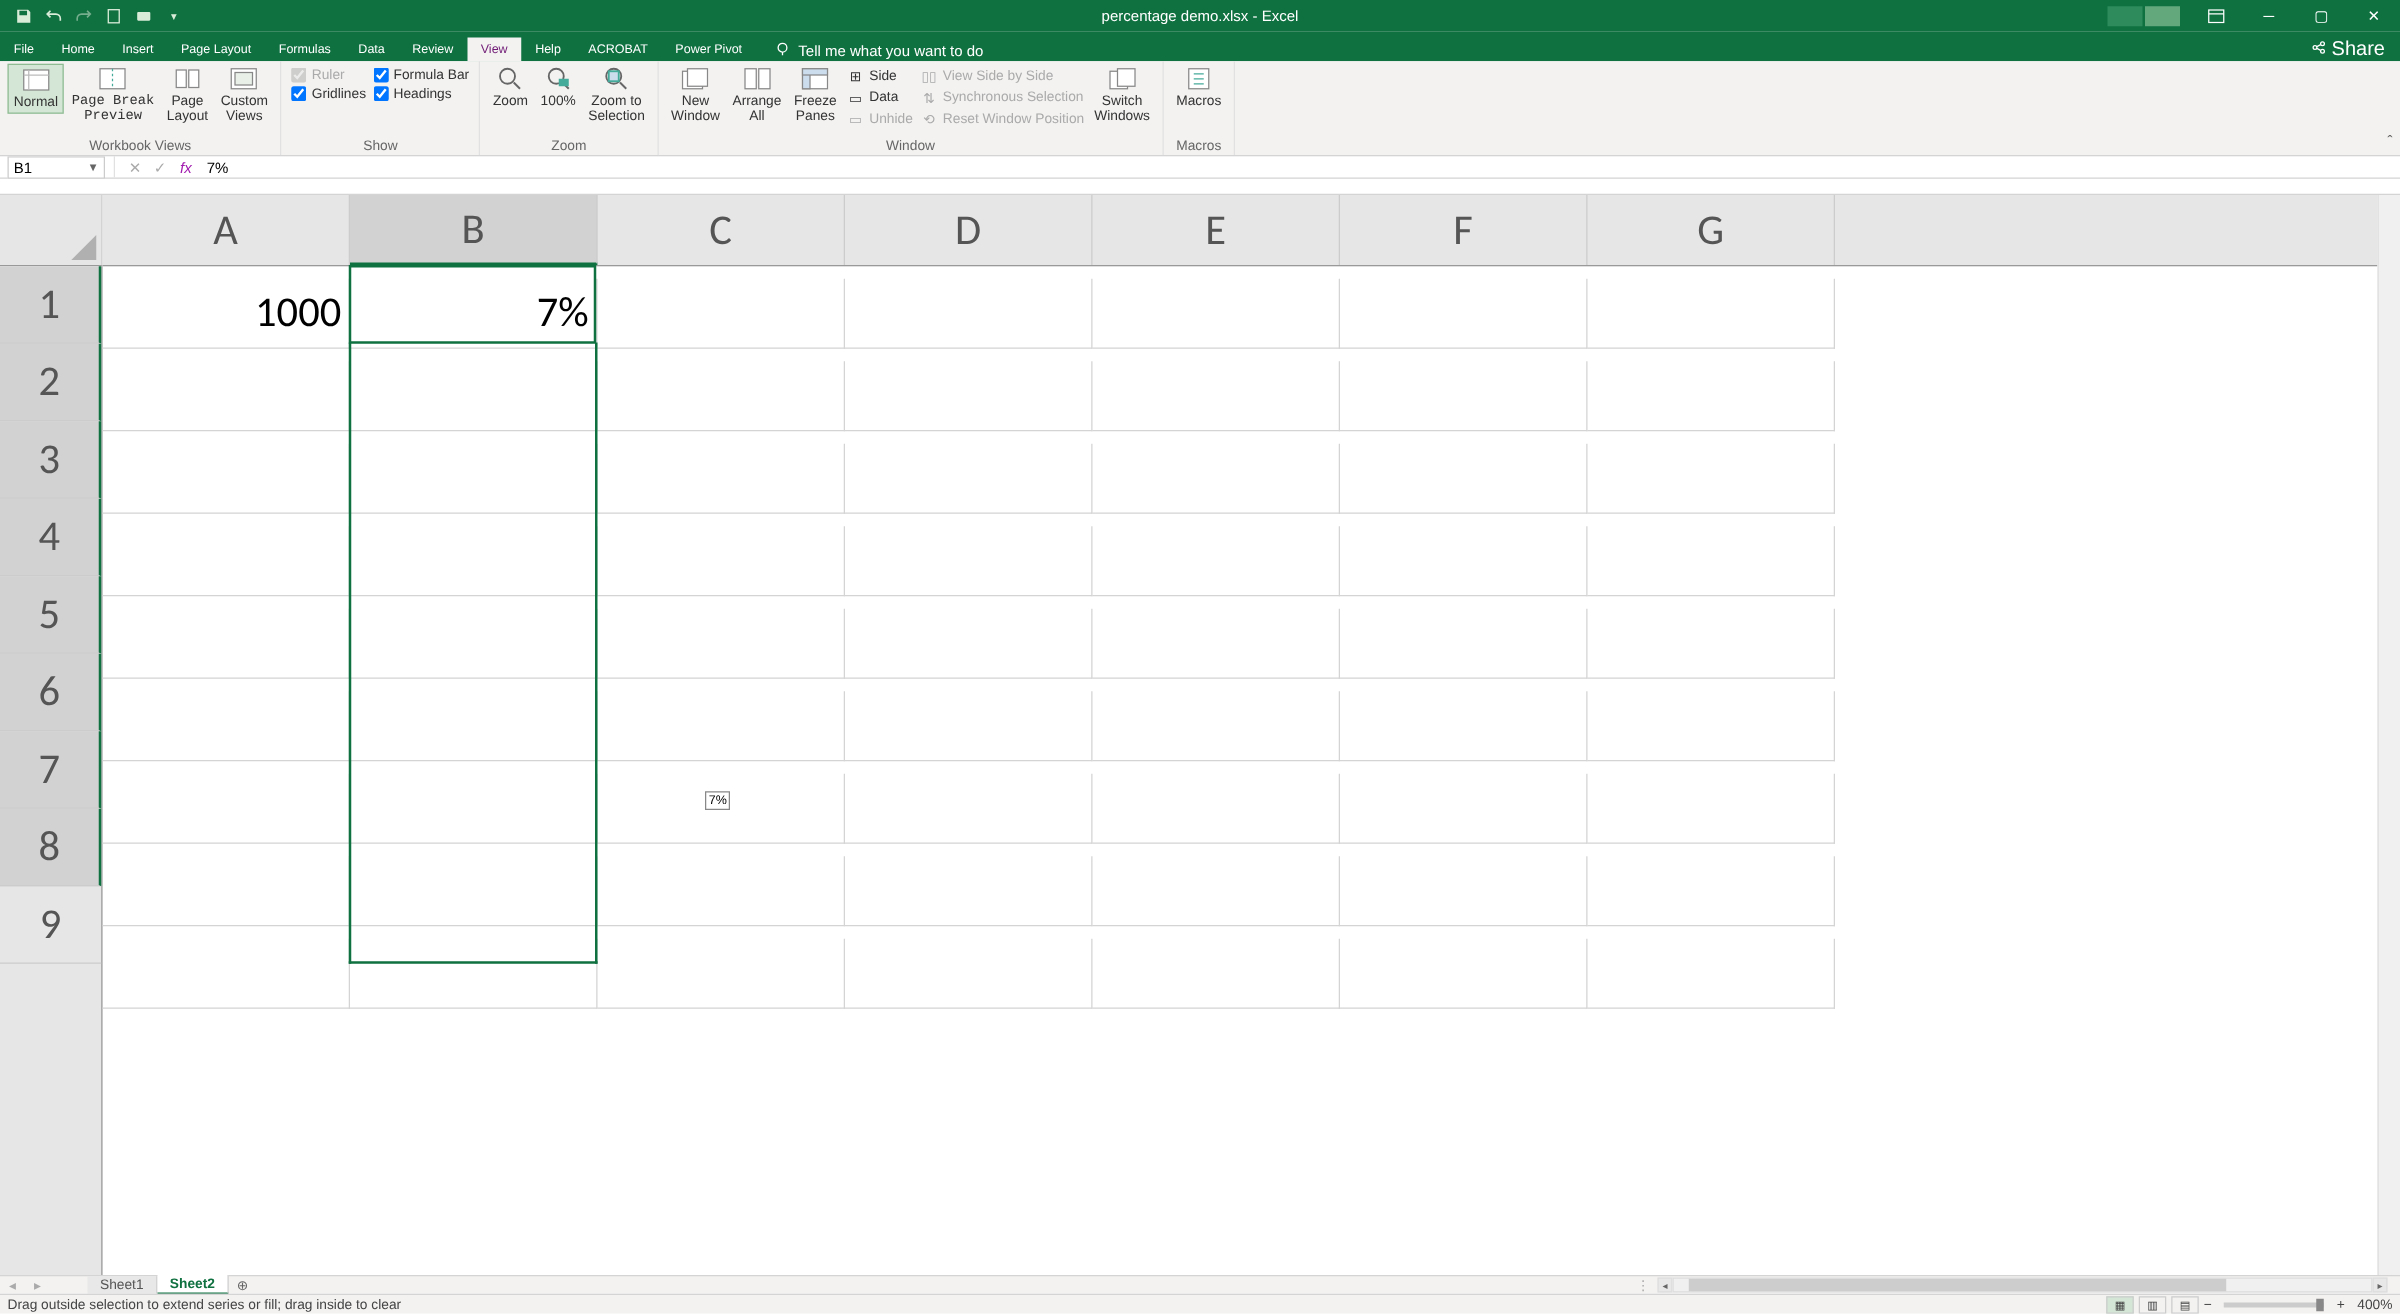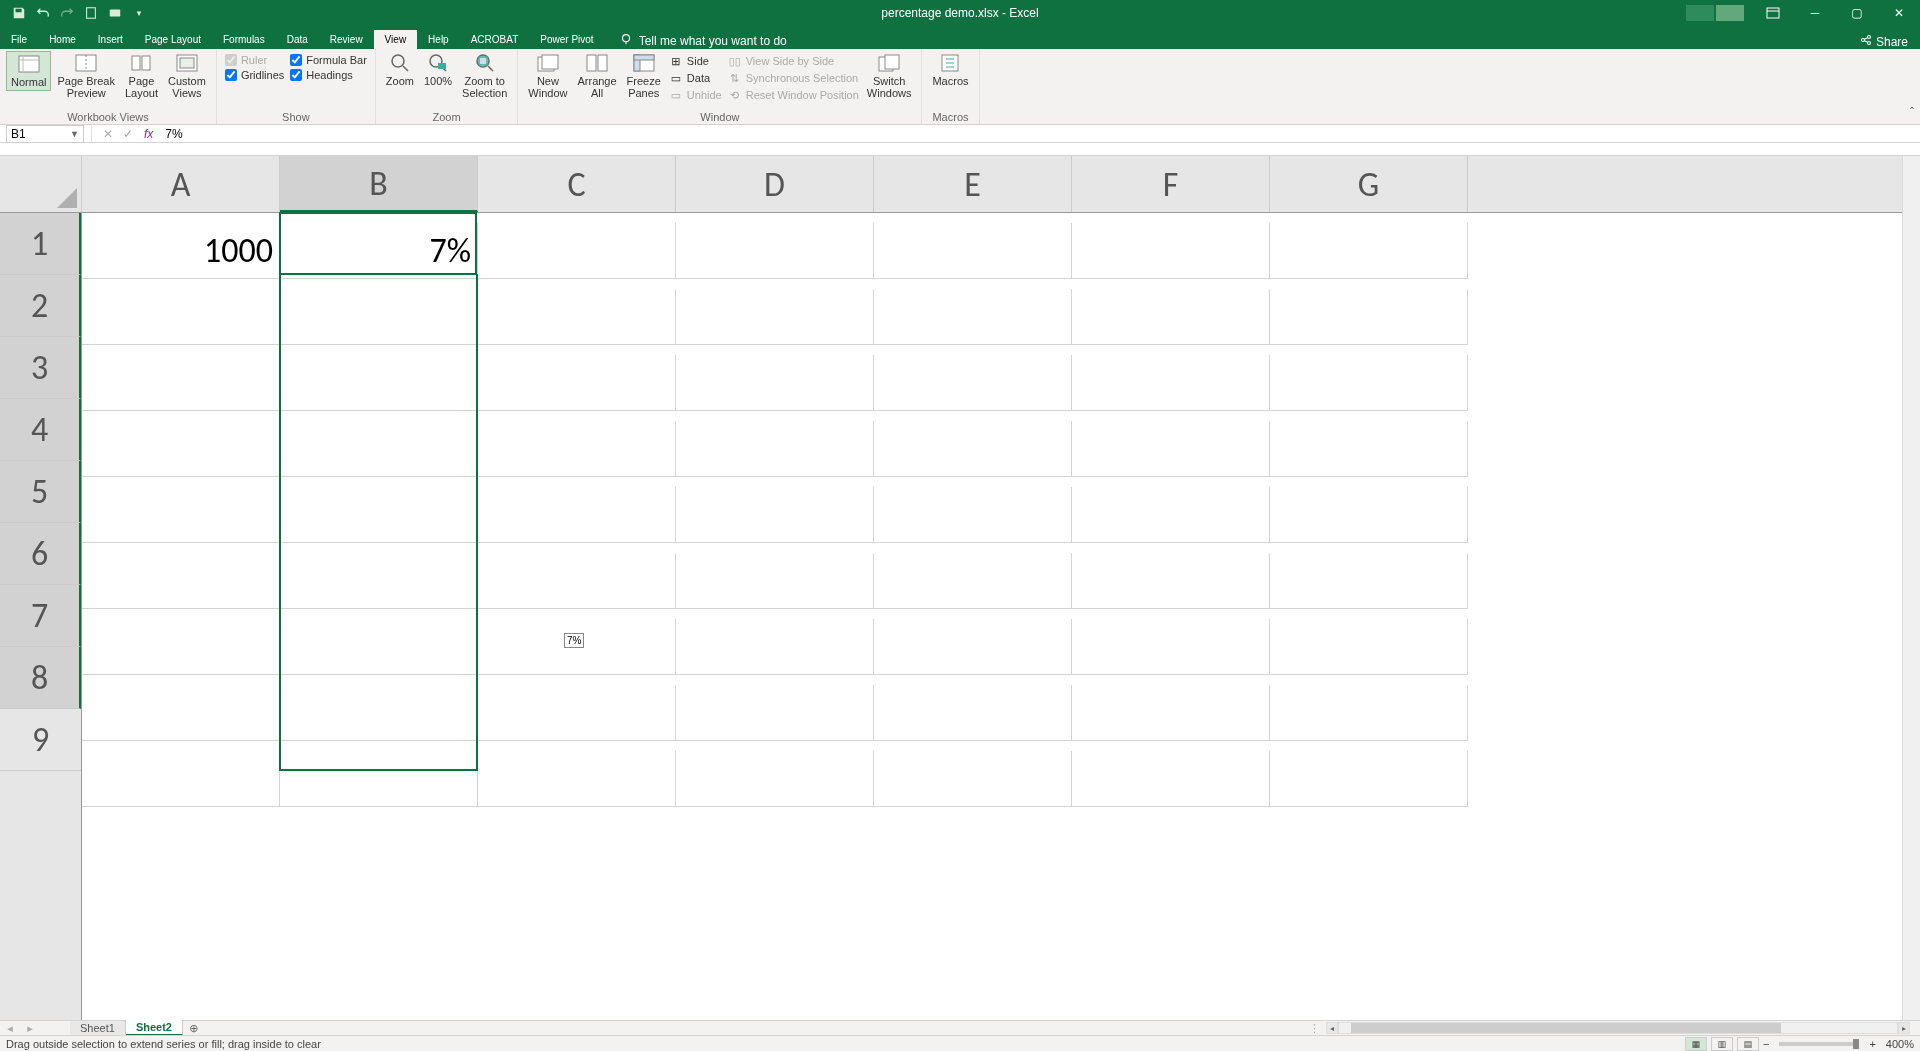--- a/index.html
+++ b/index.html
@@ -12,23 +12,23 @@
 .qat-item svg { width: 14px; height: 14px; }
 .title-text { position: absolute; left: 50%; transform: translateX(-50%); font-size: 12px; color: #fff; }
 .win-controls { position: absolute; right: 0; display: flex; align-items: center; height: 100%; }
 .win-btn { width: 42px; height: 25px; display: flex; align-items: center; justify-content: center; color: #fff; font-size: 12px; cursor: pointer; }
 .user-area { display: flex; gap: 2px; margin-right: 8px; }
 .user-box { width: 28px; height: 16px; background: #2e8b5b; }
 
 
 .menu-bar { background: #0f7040; height: 24px; display: flex; align-items: flex-end; color: #fff; position: relative; }
 .menu-tab { padding: 4px 11px; font-size: 10px; cursor: pointer; }
-.menu-tab.active { background: #f3f2f1; color: #000000; }
+.menu-tab.active { background: #f3f2f1; color: #701a75; }
 .tell-me { display: flex; align-items: center; gap: 6px; padding-left: 14px; font-size: 12px; }
-.share { position: absolute; right: 12px; display: flex; align-items: flex-end; gap: 4px; font-size: 12px; }
+.share { position: absolute; right: 12px; display: flex; align-items: flex-start; gap: 4px; font-size: 16px; }
 
 
 .ribbon { background: #f3f2f1; height: 76px; display: flex; border-bottom: 1px solid #d4d4d4; position: relative; }
 .ribbon-group { display: flex; flex-direction: column; justify-content: space-between; border-right: 1px solid #e1e1e1; padding: 2px 6px 0; }
 .ribbon-group-content { display: flex; align-items: flex-start; gap: 2px; flex: 1; }
 .ribbon-group-label { text-align: center; font-size: 11px; color: #666; padding-bottom: 1px; }
 .r-btn-lg { display: flex; flex-direction: column; align-items: center; justify-content: flex-start; padding: 2px 4px; cursor: pointer; font-size: 11px; color: #333; gap: 2px; }
 .r-btn-lg.active { background: #d4e7d6; border: 1px solid #8fbb92; }
 .r-btn-lg .icn { width: 24px; height: 20px; display: flex; align-items: center; justify-content: center; }
 .r-btn-lg .lbl { text-align: center; line-height: 12px; }
@@ -184,21 +184,21 @@
           </span>
         <span class="lbl">Normal</span>
       </div>
       <div class="r-btn-lg">
         <span class="icn">
             <svg width="22" height="18" viewBox="0 0 22 18" fill="#fff" stroke="#888">
               <rect x="1" y="1" width="20" height="16"></rect>
               <line x1="11" y1="1" x2="11" y2="17" stroke="#4a9" stroke-dasharray="2"></line>
             </svg>
           </span>
-        <span class="lbl" style="white-space:pre-line;">Page Break
+        <span class="lbl" style="white-space:pre-line;font-family:Liberation Mono, monospace;">Page Break
 Preview</span>
       </div>
       <div class="r-btn-lg">
         <span class="icn">
             <svg width="22" height="18" viewBox="0 0 22 18" fill="#fff" stroke="#888">
               <rect x="2" y="2" width="8" height="14"></rect>
               <rect x="12" y="2" width="8" height="14"></rect>
             </svg>
           </span>
         <span class="lbl" style="white-space:pre-line;">Page

